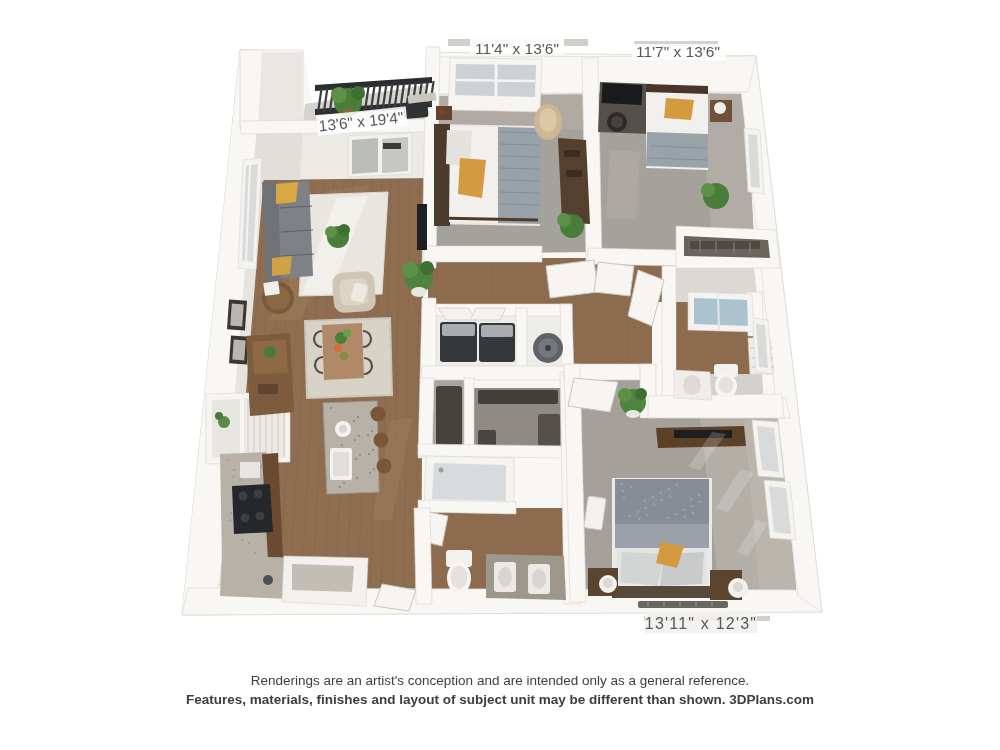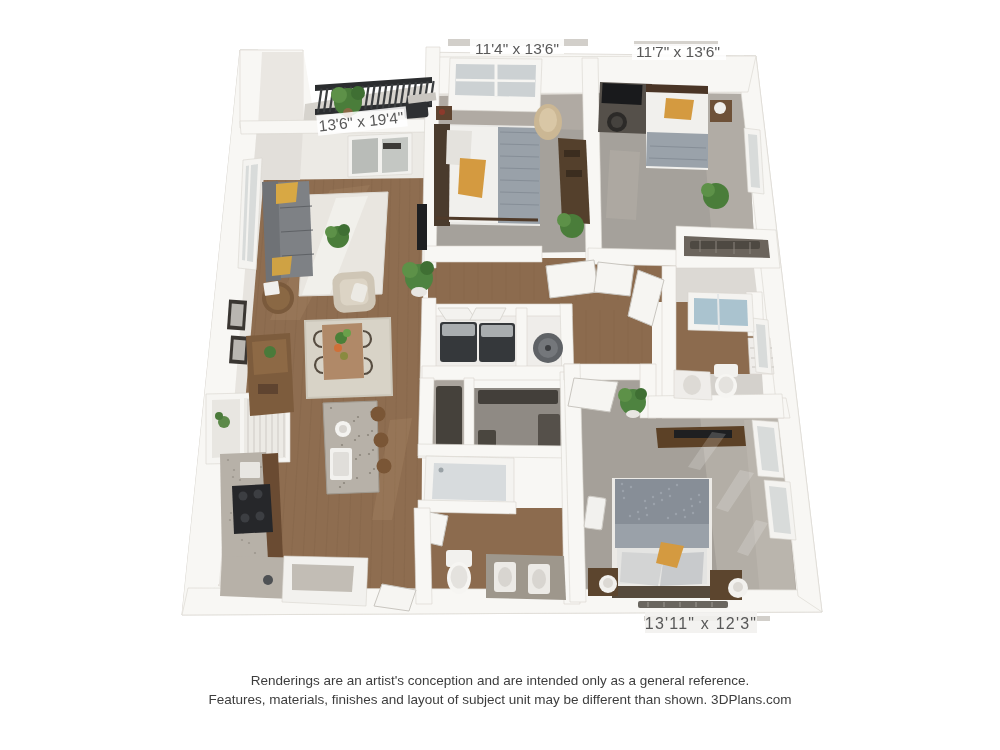--- a/index.html
+++ b/index.html
@@ -680,14 +680,14 @@
 
 <rect x="644.0" y="616.0" width="126.0" height="5.0" fill="#d2cfca"></rect>
 
 <rect x="645.0" y="612.0" width="112.0" height="21.0" fill="#f2f1ee" opacity="0.9"></rect>
 
 <text x="701" y="629" font-family="Liberation Sans, sans-serif" fill="#585858" font-size="16" letter-spacing="1.2" text-anchor="middle">13'11" x 12'3"</text>
 </svg>
 
 <div class="disc" style="top:673px;">Renderings are an artist's conception and are intended only as a general reference.</div>
 
-<div class="disc" style="top:692px;">Features, materials, finishes and layout of subject unit may be different than shown. 3DPlans.com</div>
+<div class="disc" style="top:692px;font-weight:bold;">Features, materials, finishes and layout of subject unit may be different than shown. 3DPlans.com</div>
 </div>
 
 </body></html>

